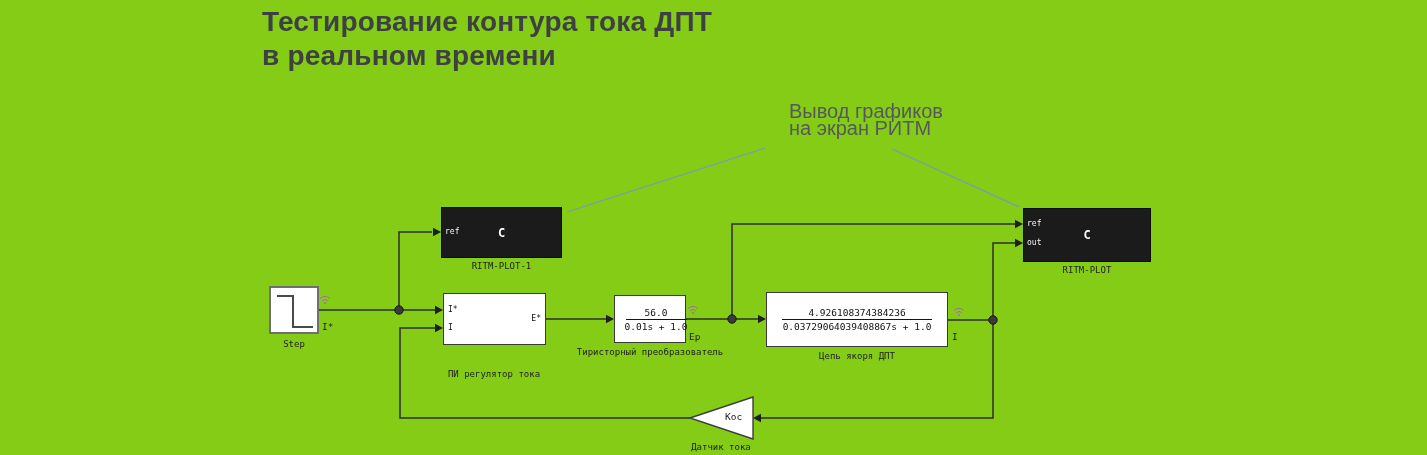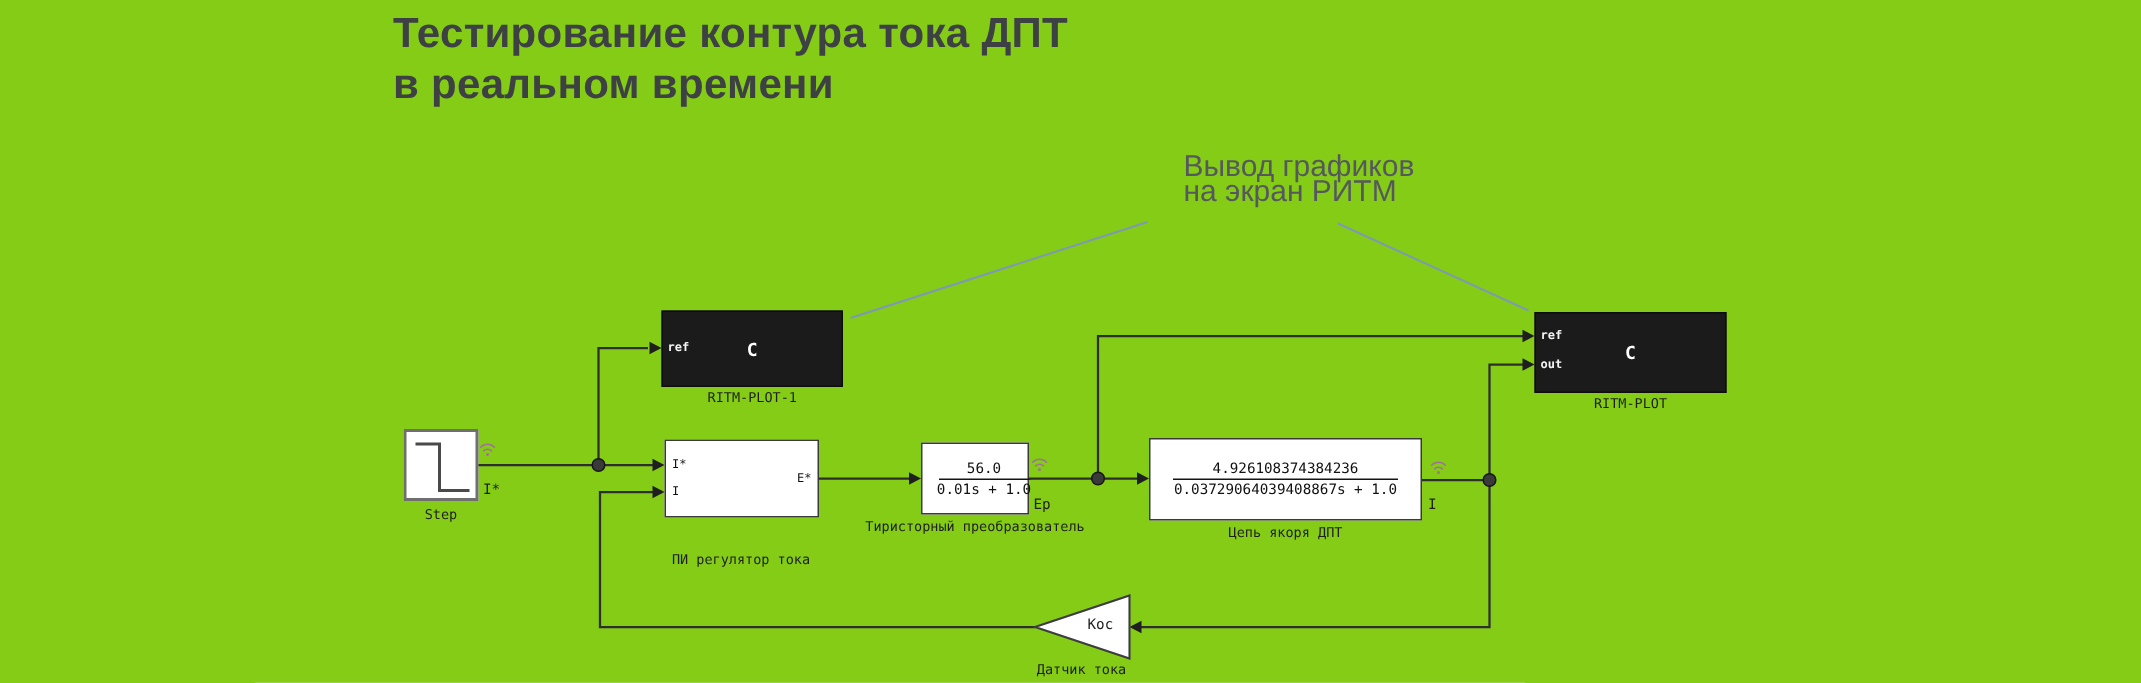--- a/index.html
+++ b/index.html
@@ -39,21 +39,21 @@
   #armature-block{left:766px;top:292px;width:182px;height:55px;display:flex;flex-direction:column;justify-content:center;align-items:center;}
   #ritm1-block{left:441px;top:207px;width:121px;height:51px;}
   #ritm-block{left:1023px;top:208px;width:128px;height:54px;}
   
   .tf-num,.tf-den{font-size:9.5px;line-height:11px;color:#111;white-space:pre;}
   .tf-bar{border-top:1px solid #141414;margin:1px 0;}
   #thyristor-block .tf-bar{width:61px;}
   #armature-block .tf-bar{width:150px;}
   
   .port{position:absolute;font-size:8px;line-height:8px;color:#111;white-space:nowrap;}
-  .scope .port{color:#f5f5f5;font-weight:700;}
+  .scope .port{color:#f5f5f5;font-weight:400;}
   .scope .screen-c{position:absolute;left:0;right:0;text-align:center;color:#ffffff;font-weight:700;font-size:12px;line-height:12px;}
   
   .blk-label{position:absolute;z-index:4;font-size:9px;line-height:10px;color:#1f1f1f;text-align:center;white-space:nowrap;}
   .sig-label{position:absolute;z-index:4;font-size:9.5px;line-height:10px;color:#1f1f1f;white-space:nowrap;}
 </style>
 </head>
 <body>
 
 <div id="canvas">
 

